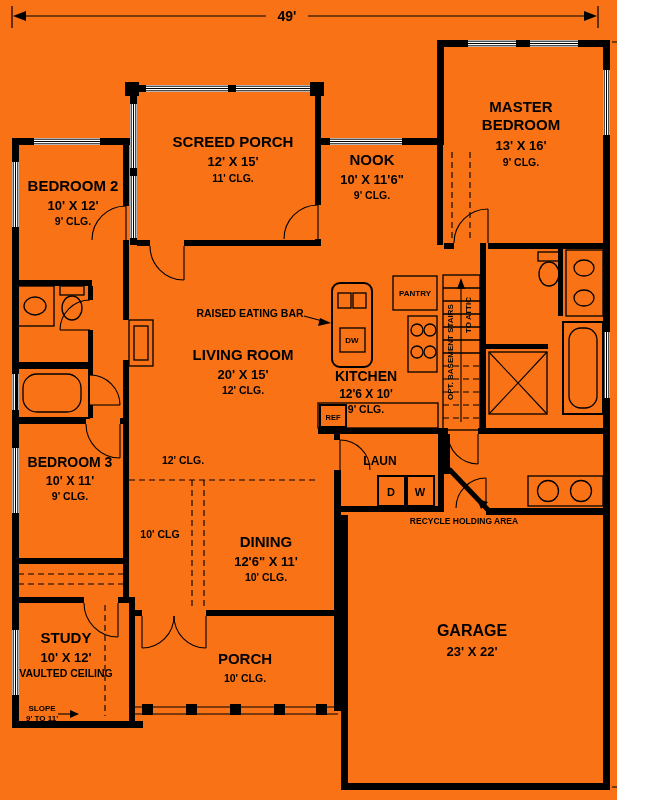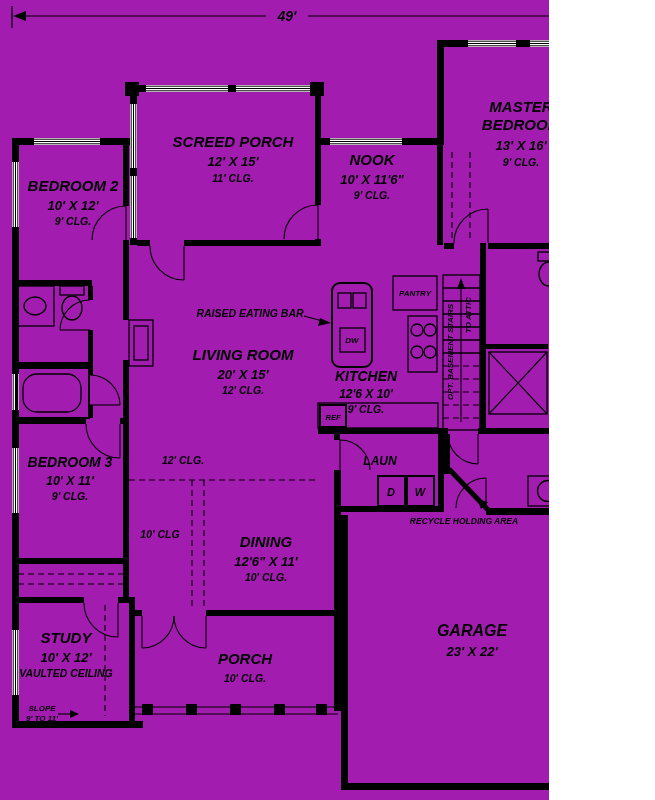--- a/index.html
+++ b/index.html
@@ -1,16 +1,16 @@
 <!DOCTYPE html>
 <html><head>
 <meta charset="utf-8">
 <style>
   html,body{margin:0;padding:0;background:#ffffff;}
-  .canvas{position:relative;width:549px;height:800px;background:#a21caf;overflow:hidden;font-style:italic;}
+  .canvas{position:relative;width:617px;height:800px;background:#f97316;overflow:hidden;}
   svg{display:block;}
   .t{font-family:"Liberation Sans","DejaVu Sans",sans-serif;fill:#000;text-anchor:middle;font-weight:bold;}
   .f7{font-size:7.5px}.f8{font-size:8px}.f85{font-size:8.5px}.f10{font-size:10.5px}
   .f11{font-size:11px}.f12{font-size:12px}.f125{font-size:12.5px}.f13{font-size:13px}
   .f14{font-size:14px}.f15{font-size:15px}.f16{font-size:16px}
   .wall{fill:#000;}
   .winbg{fill:#fff;}
   .win{stroke:#000;stroke-width:1;}
   .thin{fill:none;stroke:#000;stroke-width:1.3;}
   .med{fill:none;stroke:#000;stroke-width:2;}

